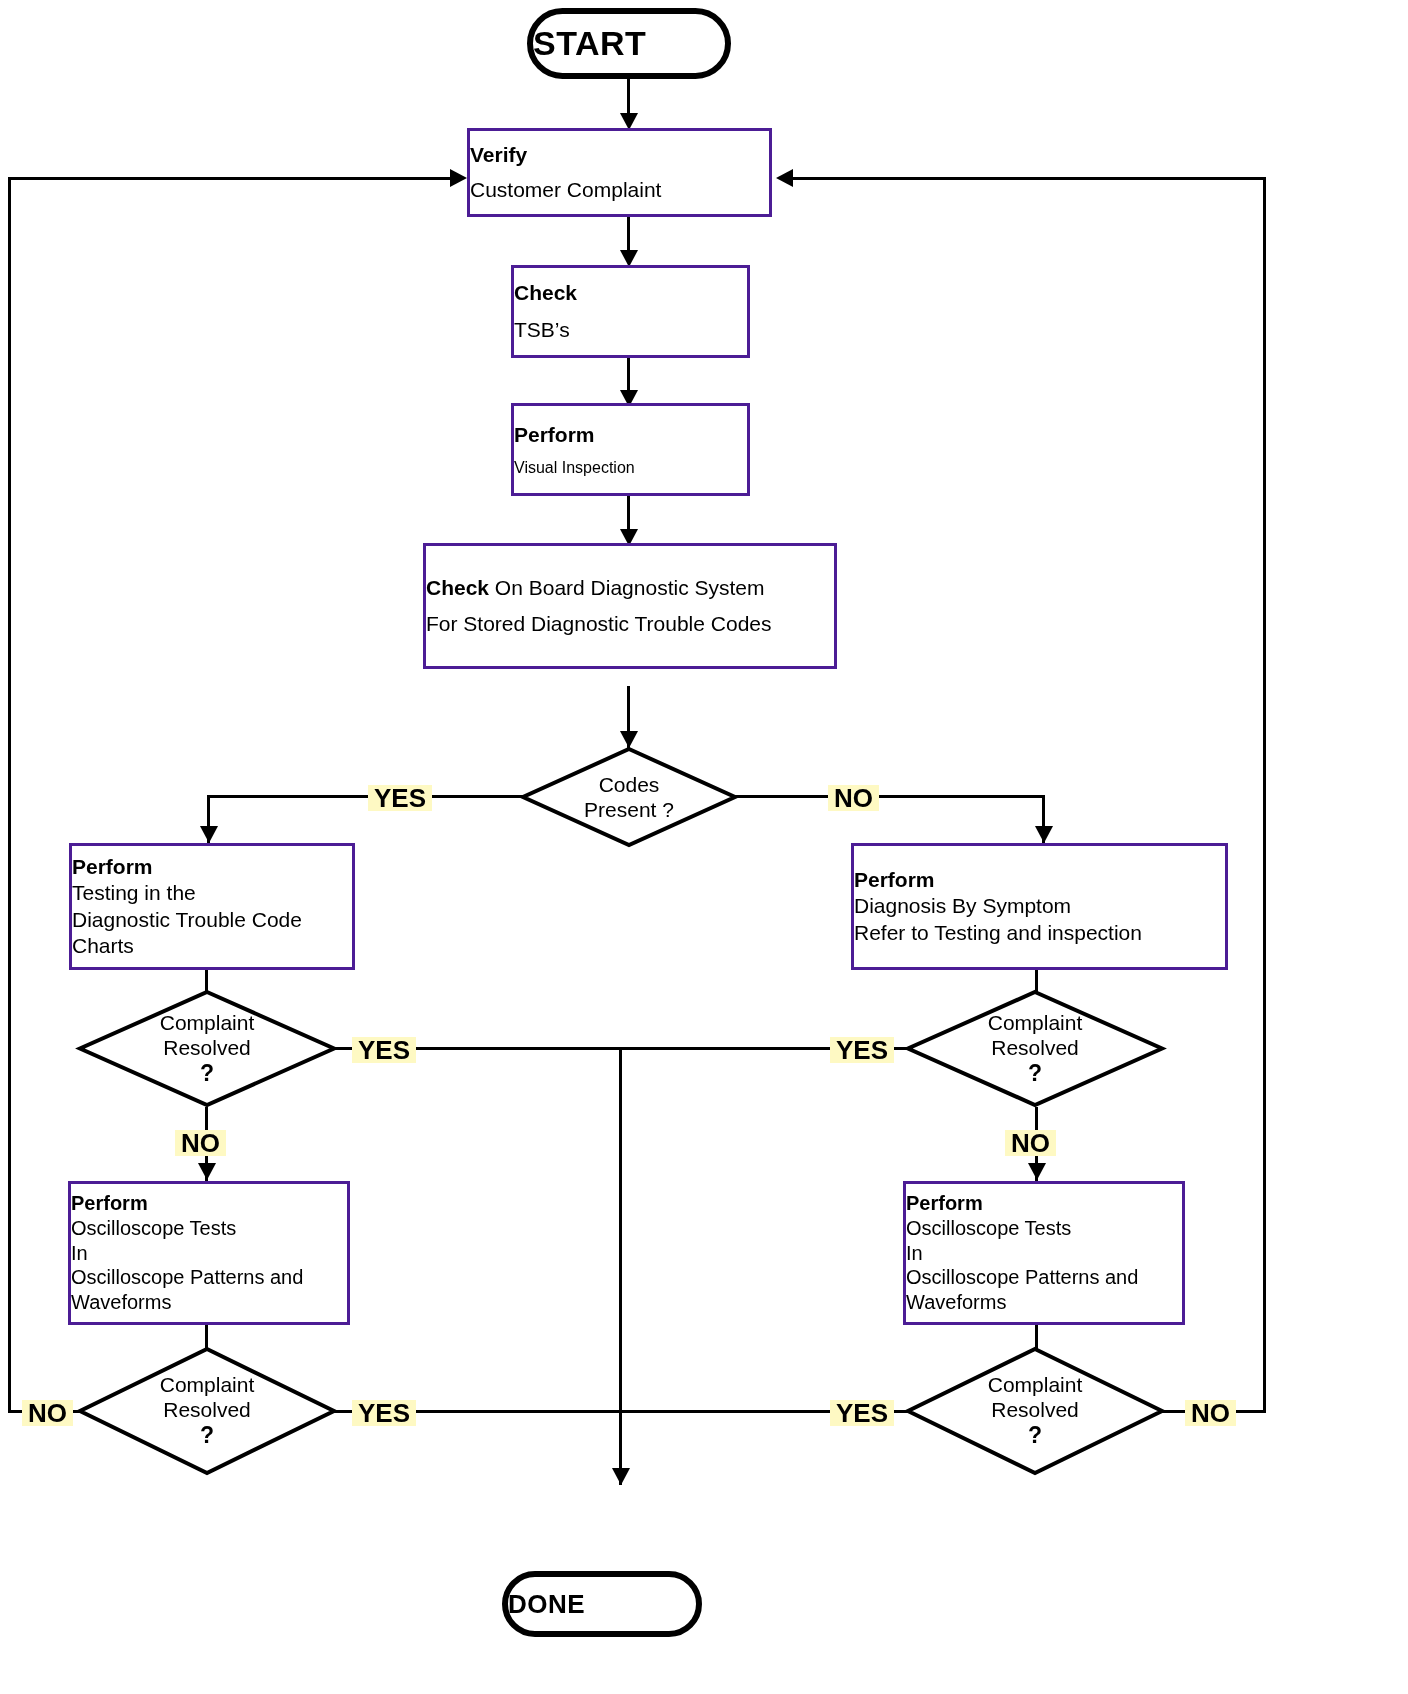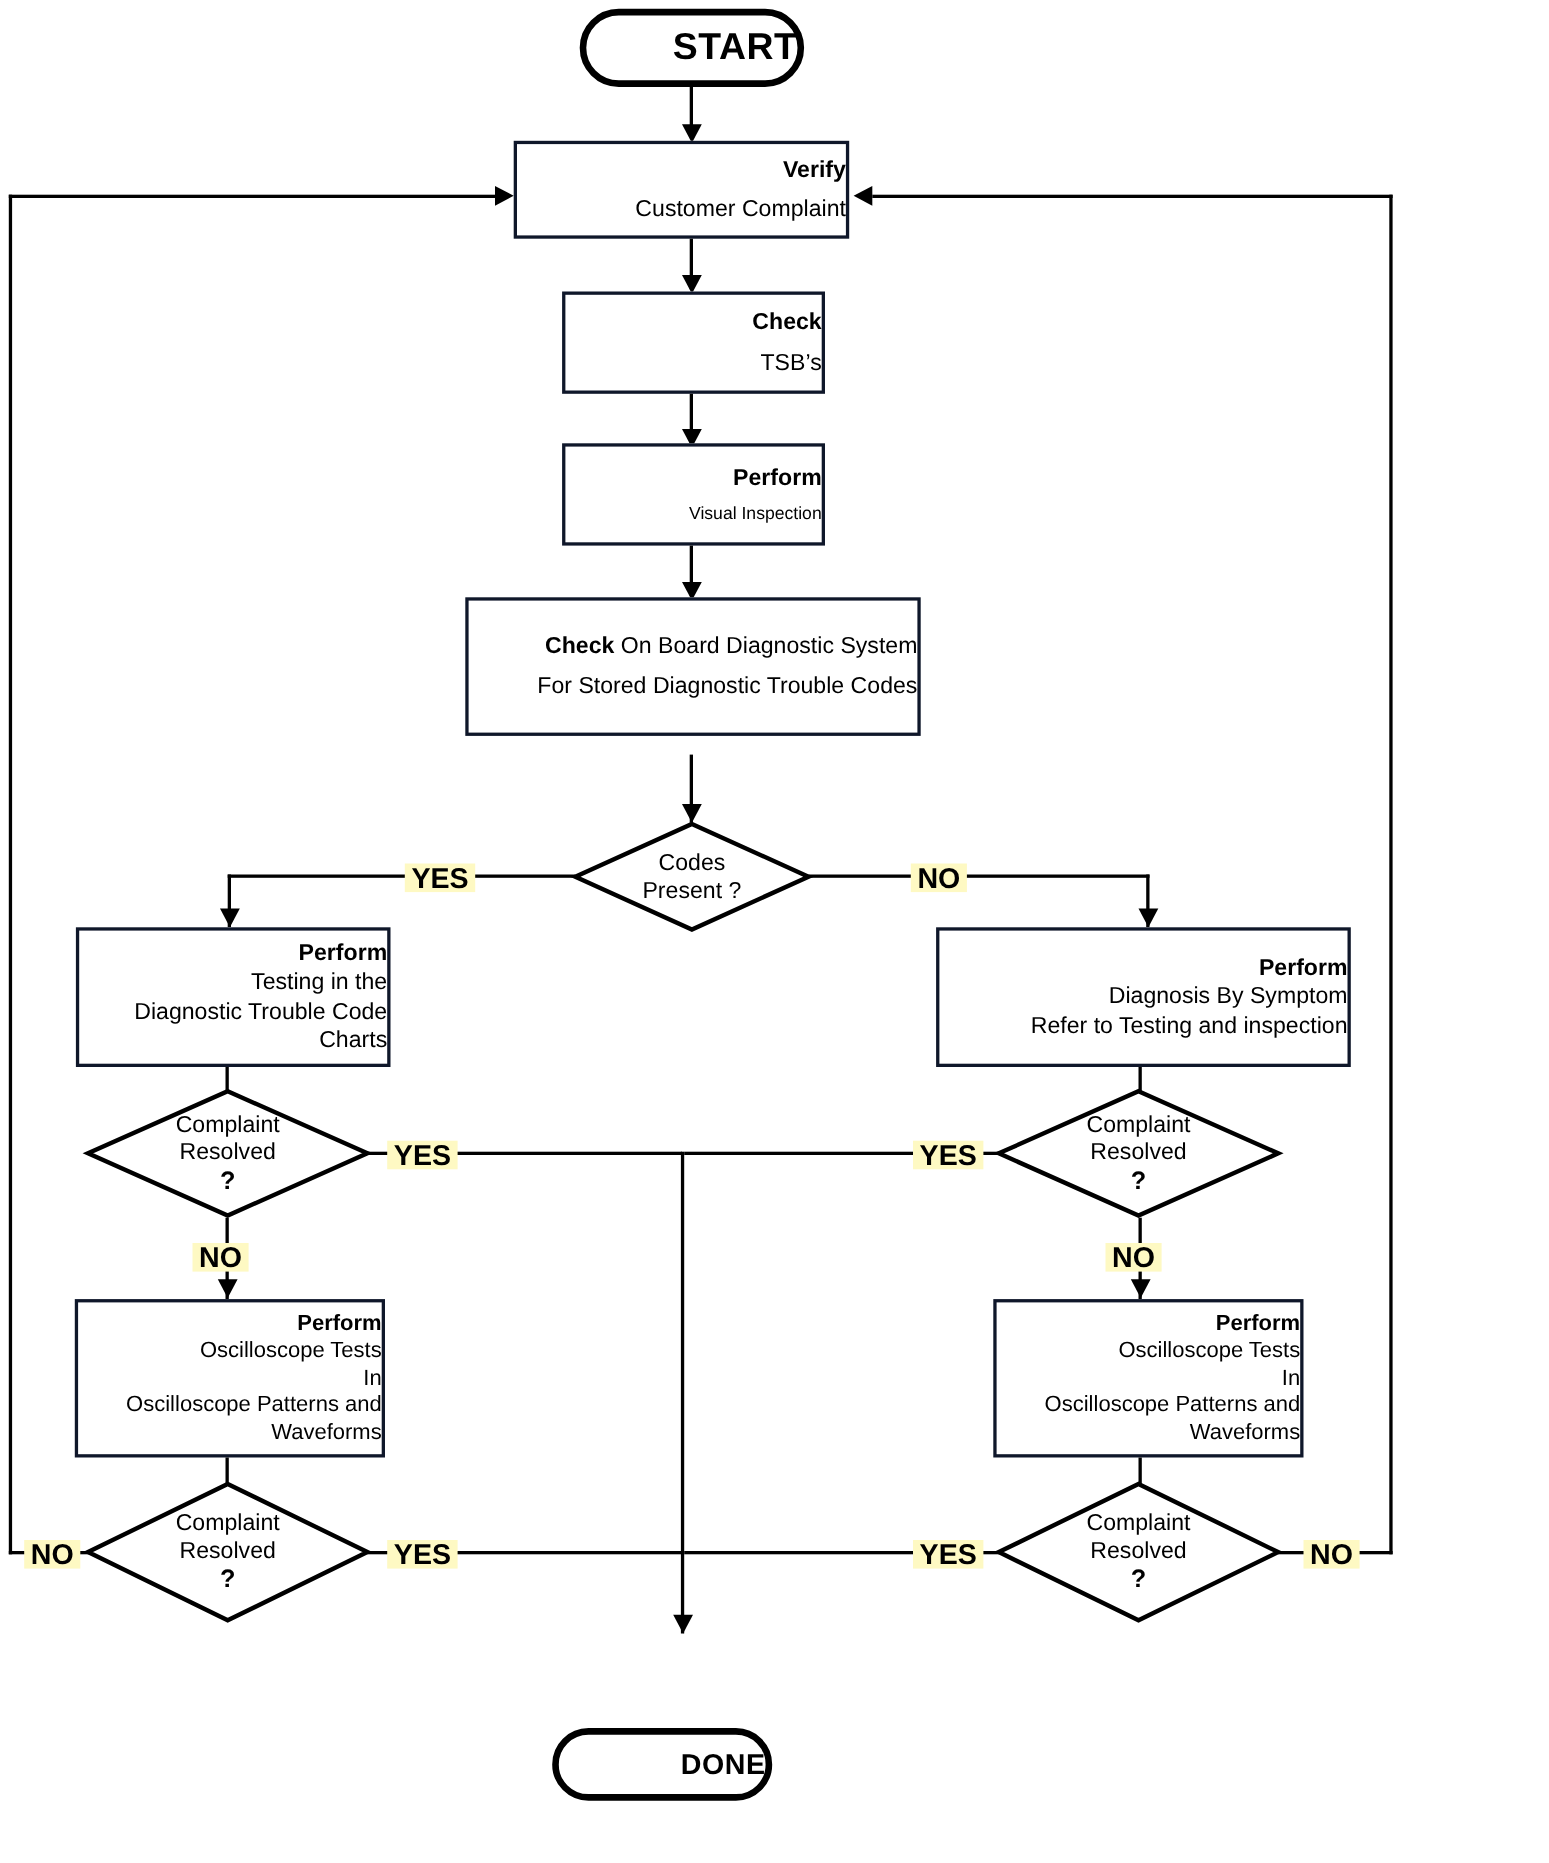--- a/index.html
+++ b/index.html
@@ -1,22 +1,22 @@
 <!DOCTYPE html>
 <html><head>
 <meta charset="utf-8">
 <style>
   html,body{margin:0;padding:0;background:#ffffff;}
   body{font-family:"Liberation Sans",sans-serif;color:#000;}
   #canvas{position:relative;width:1408px;height:1694px;background:#fff;overflow:hidden;}
 
   .node{position:absolute;box-sizing:border-box;display:flex;flex-direction:column;
-        align-items:flex-end;justify-content:center;text-align:center;background:#fff;}
-
-  .process{border:3px solid #0f172a;}
+        align-items:flex-start;justify-content:center;text-align:center;background:#fff;}
+
+  .process{border:3px solid #4c1d95;}
   .process .ln{line-height:1.24;white-space:nowrap;}
   .b{font-weight:bold;}
 
   .terminator{border:6px solid #000;border-radius:999px;font-weight:bold;letter-spacing:.5px;}
 
   .diamond{position:absolute;}
   .diamond svg{position:absolute;left:0;top:0;overflow:visible;}
   .diamond .dtext{position:absolute;left:0;top:0;width:100%;height:100%;
        display:flex;flex-direction:column;align-items:center;justify-content:center;
        text-align:right;line-height:1.2;}

